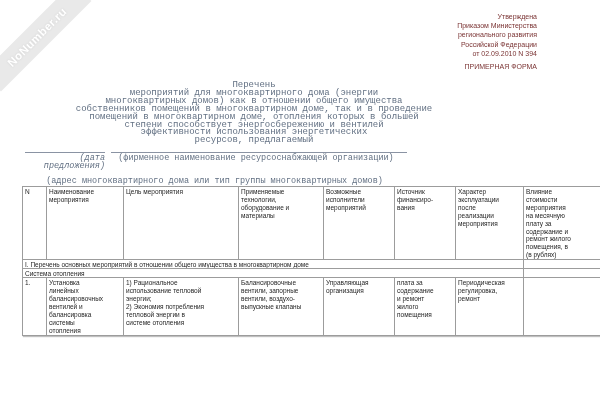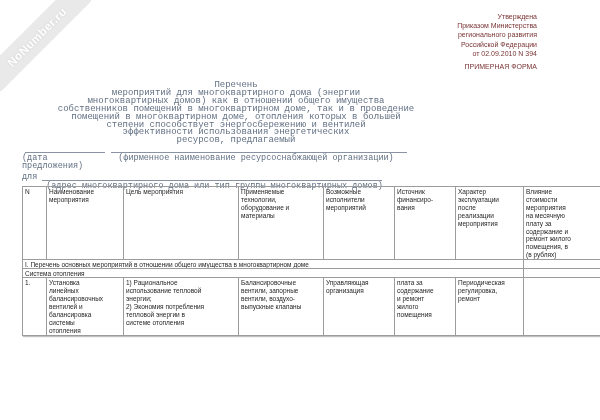--- a/index.html
+++ b/index.html
@@ -34,21 +34,21 @@
     color: #7a3333;
     font-size: 7px;
     line-height: 9.2px;
     white-space: nowrap;
   }
   .approval .form-type { margin-top: 4px; }
 
   
   .doc-title {
     position: absolute;
-    top: 82px; left: 10px; width: 452px;
+    top: 82px; left: 28px; width: 452px;
     text-align: center;
     color: #627083;
     font-family: "Liberation Mono", "DejaVu Sans Mono", monospace;
     font-size: 9px;
     line-height: 7.9px;
     white-space: nowrap;
   }
 
   
   .signature {
@@ -58,24 +58,24 @@
     font-family: "Liberation Mono", "DejaVu Sans Mono", monospace;
     font-size: 8.5px;
     line-height: 8px;
   }
   .sig-underlines { display: flex; }
   .blank-line { display: inline-block; border-bottom: 1px solid #8a93a3; height: 6px; }
   .bl-date { width: 80px; margin-left: 3px; }
   .bl-org  { width: 296px; margin-left: 6px; }
   .bl-addr { width: 340px; margin-left: 5px; }
   .sig-labels { display: flex; margin-top: 1px; }
-  .lbl-date { width: 83px; text-align: left; }
+  .lbl-date { width: 83px; text-align: right; font-style: italic; }
   .lbl-org  { width: 302px; text-align: center; }
   .sig-for-row { display: flex; align-items: flex-end; margin-top: 2px; height: 9px; }
-  .sig-addr { width: 385px; text-align: center; margin-top: 1px; }
+  .sig-addr { width: 385px; text-align: center; margin-top: 7px; }
 
   
   .doc-table {
     position: absolute;
     left: 22px; top: 186px;
     border-collapse: collapse;
     table-layout: fixed;
     width: 592px;
     box-shadow: 0 2px 1px -1px #bfbfbf;
   }
@@ -121,24 +121,20 @@
 </div>
 
 <div class="signature">
   <div class="sig-underlines">
     <span class="blank-line bl-date"></span>
     <span class="blank-line bl-org"></span>
   </div>
   <div class="sig-labels">
     <span class="lbl-date">(дата предложения)</span>
     <span class="lbl-org">(фирменное наименование ресурсоснабжающей организации)</span>
-  </div>
-  <div class="sig-for-row">
-    <span>для</span>
-    <span class="blank-line bl-addr"></span>
   </div>
   <div class="sig-addr">(адрес многоквартирного дома или тип группы многоквартирных домов)</div>
 </div>
 
 <table class="doc-table">
   <colgroup>
     <col style="width:24px">
       <col style="width:77px">
       <col style="width:115px">
       <col style="width:85px">

